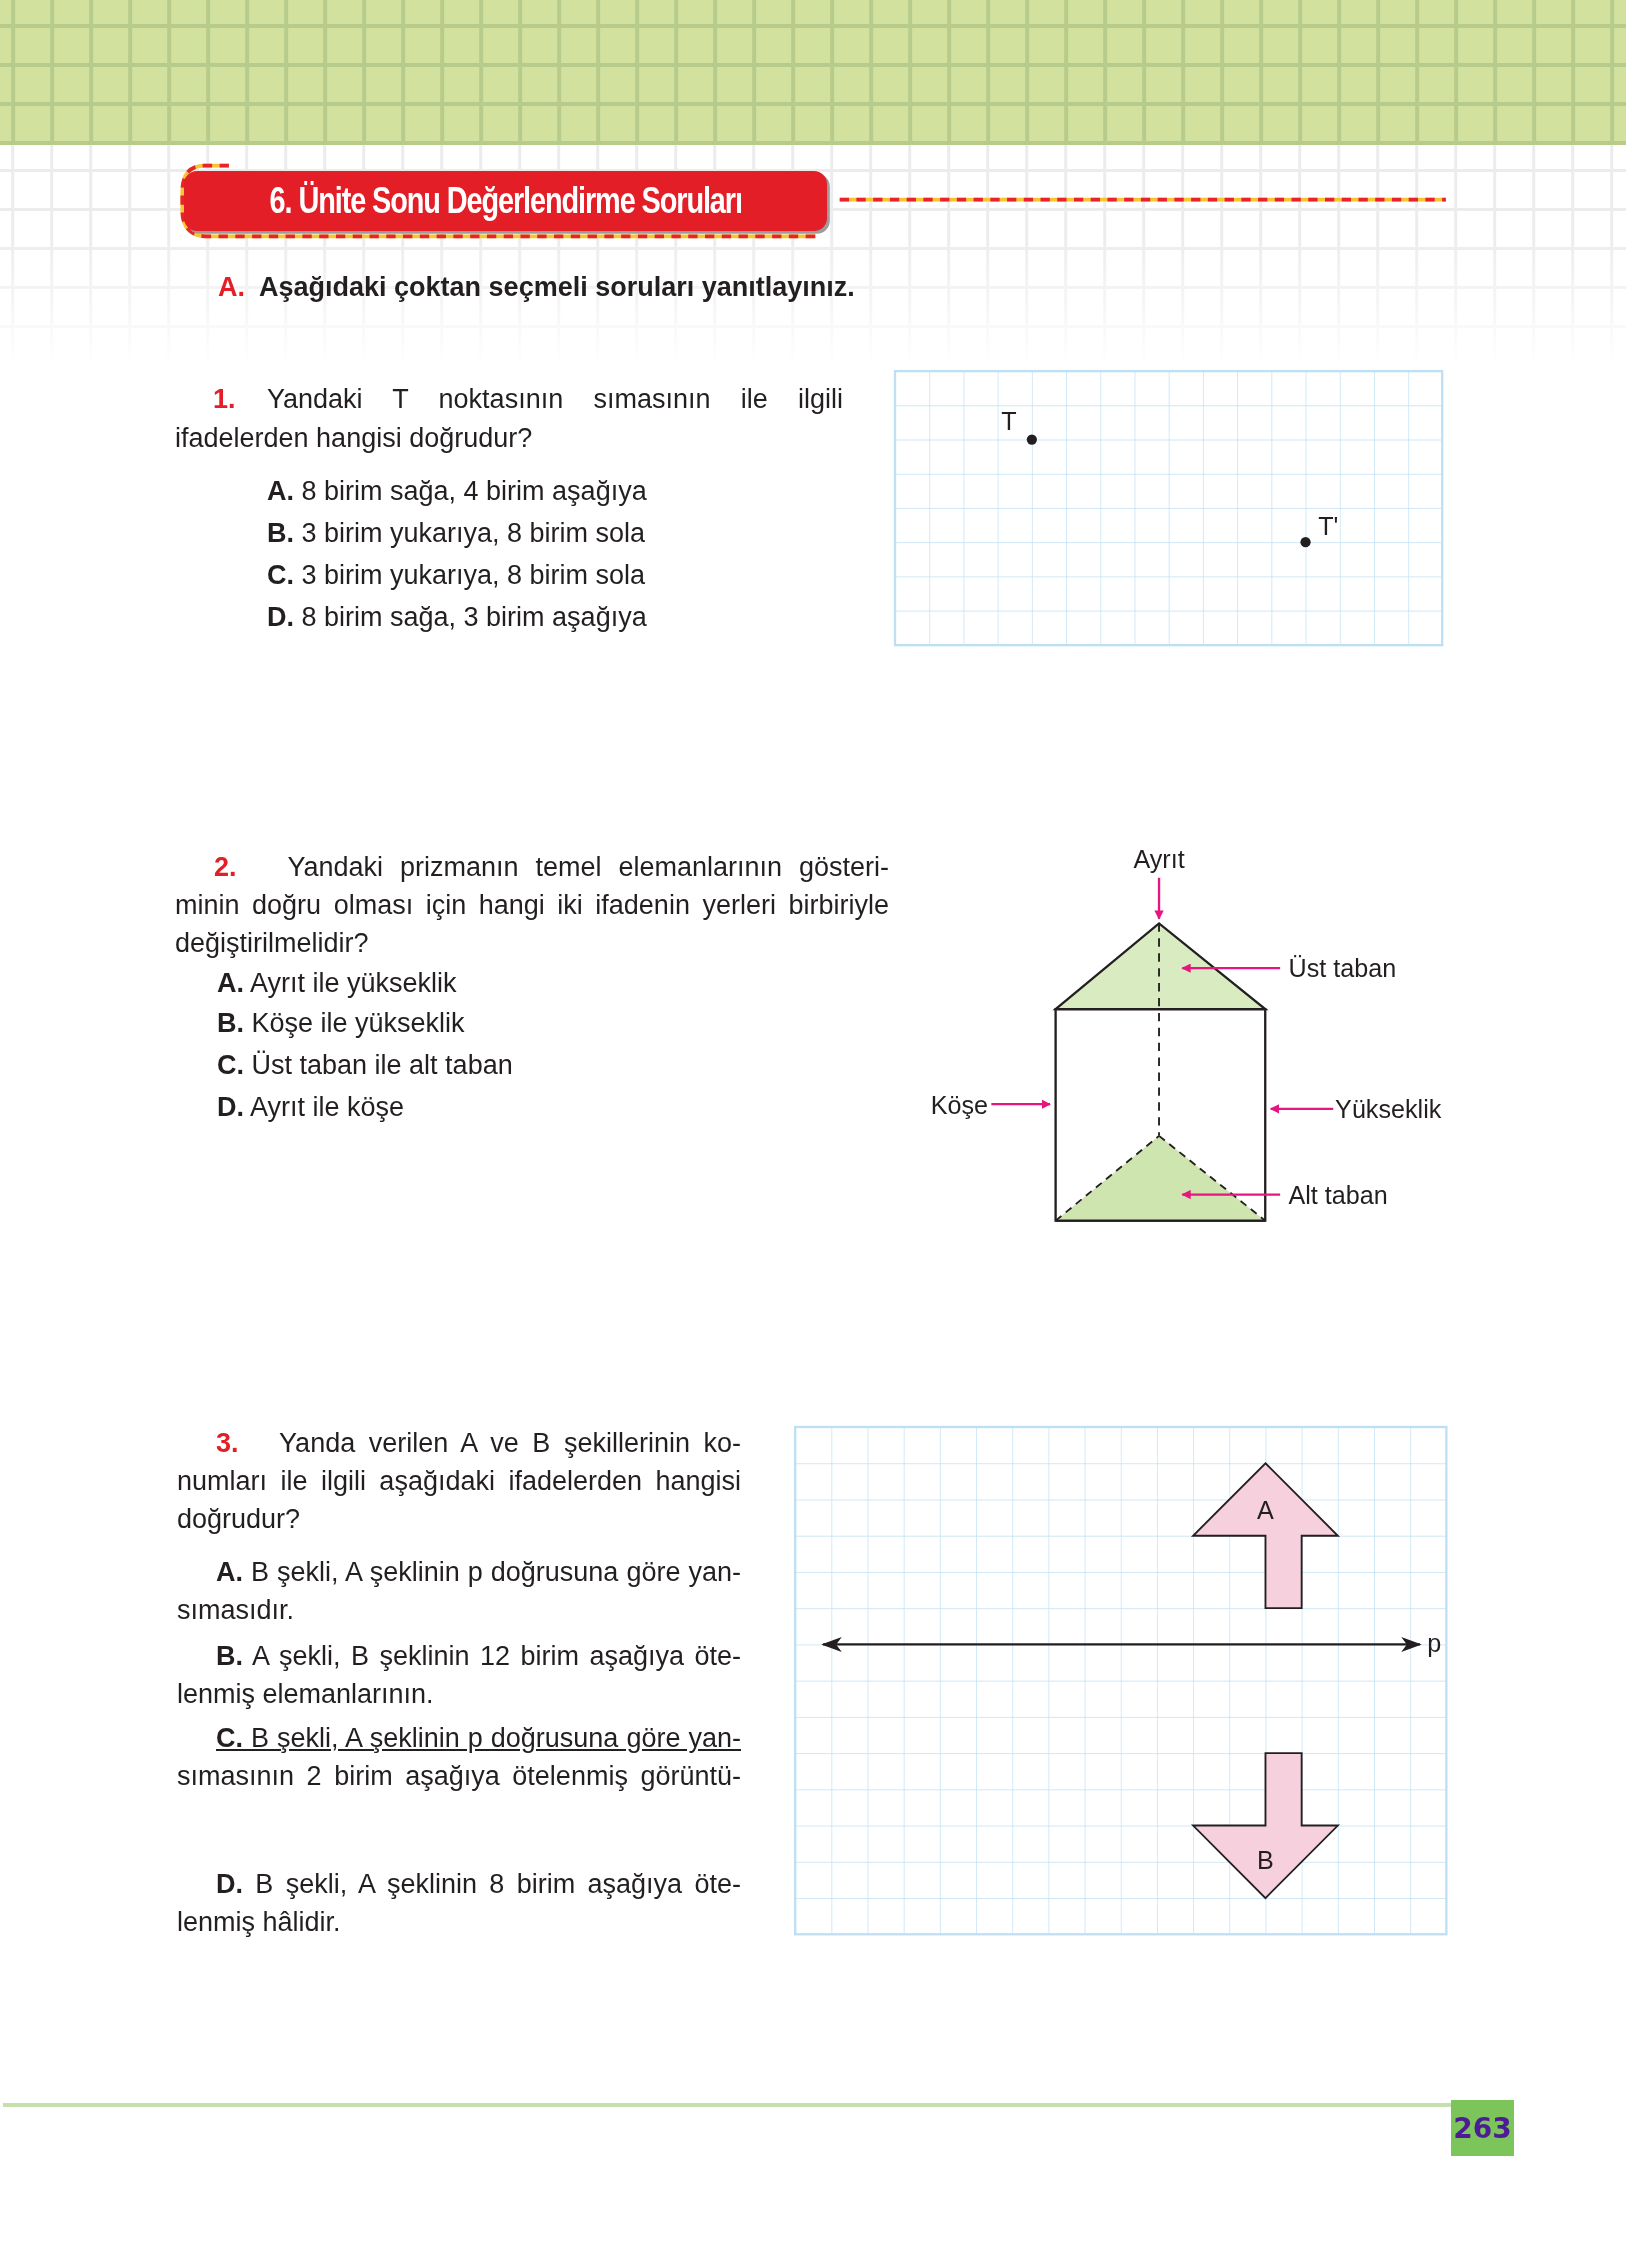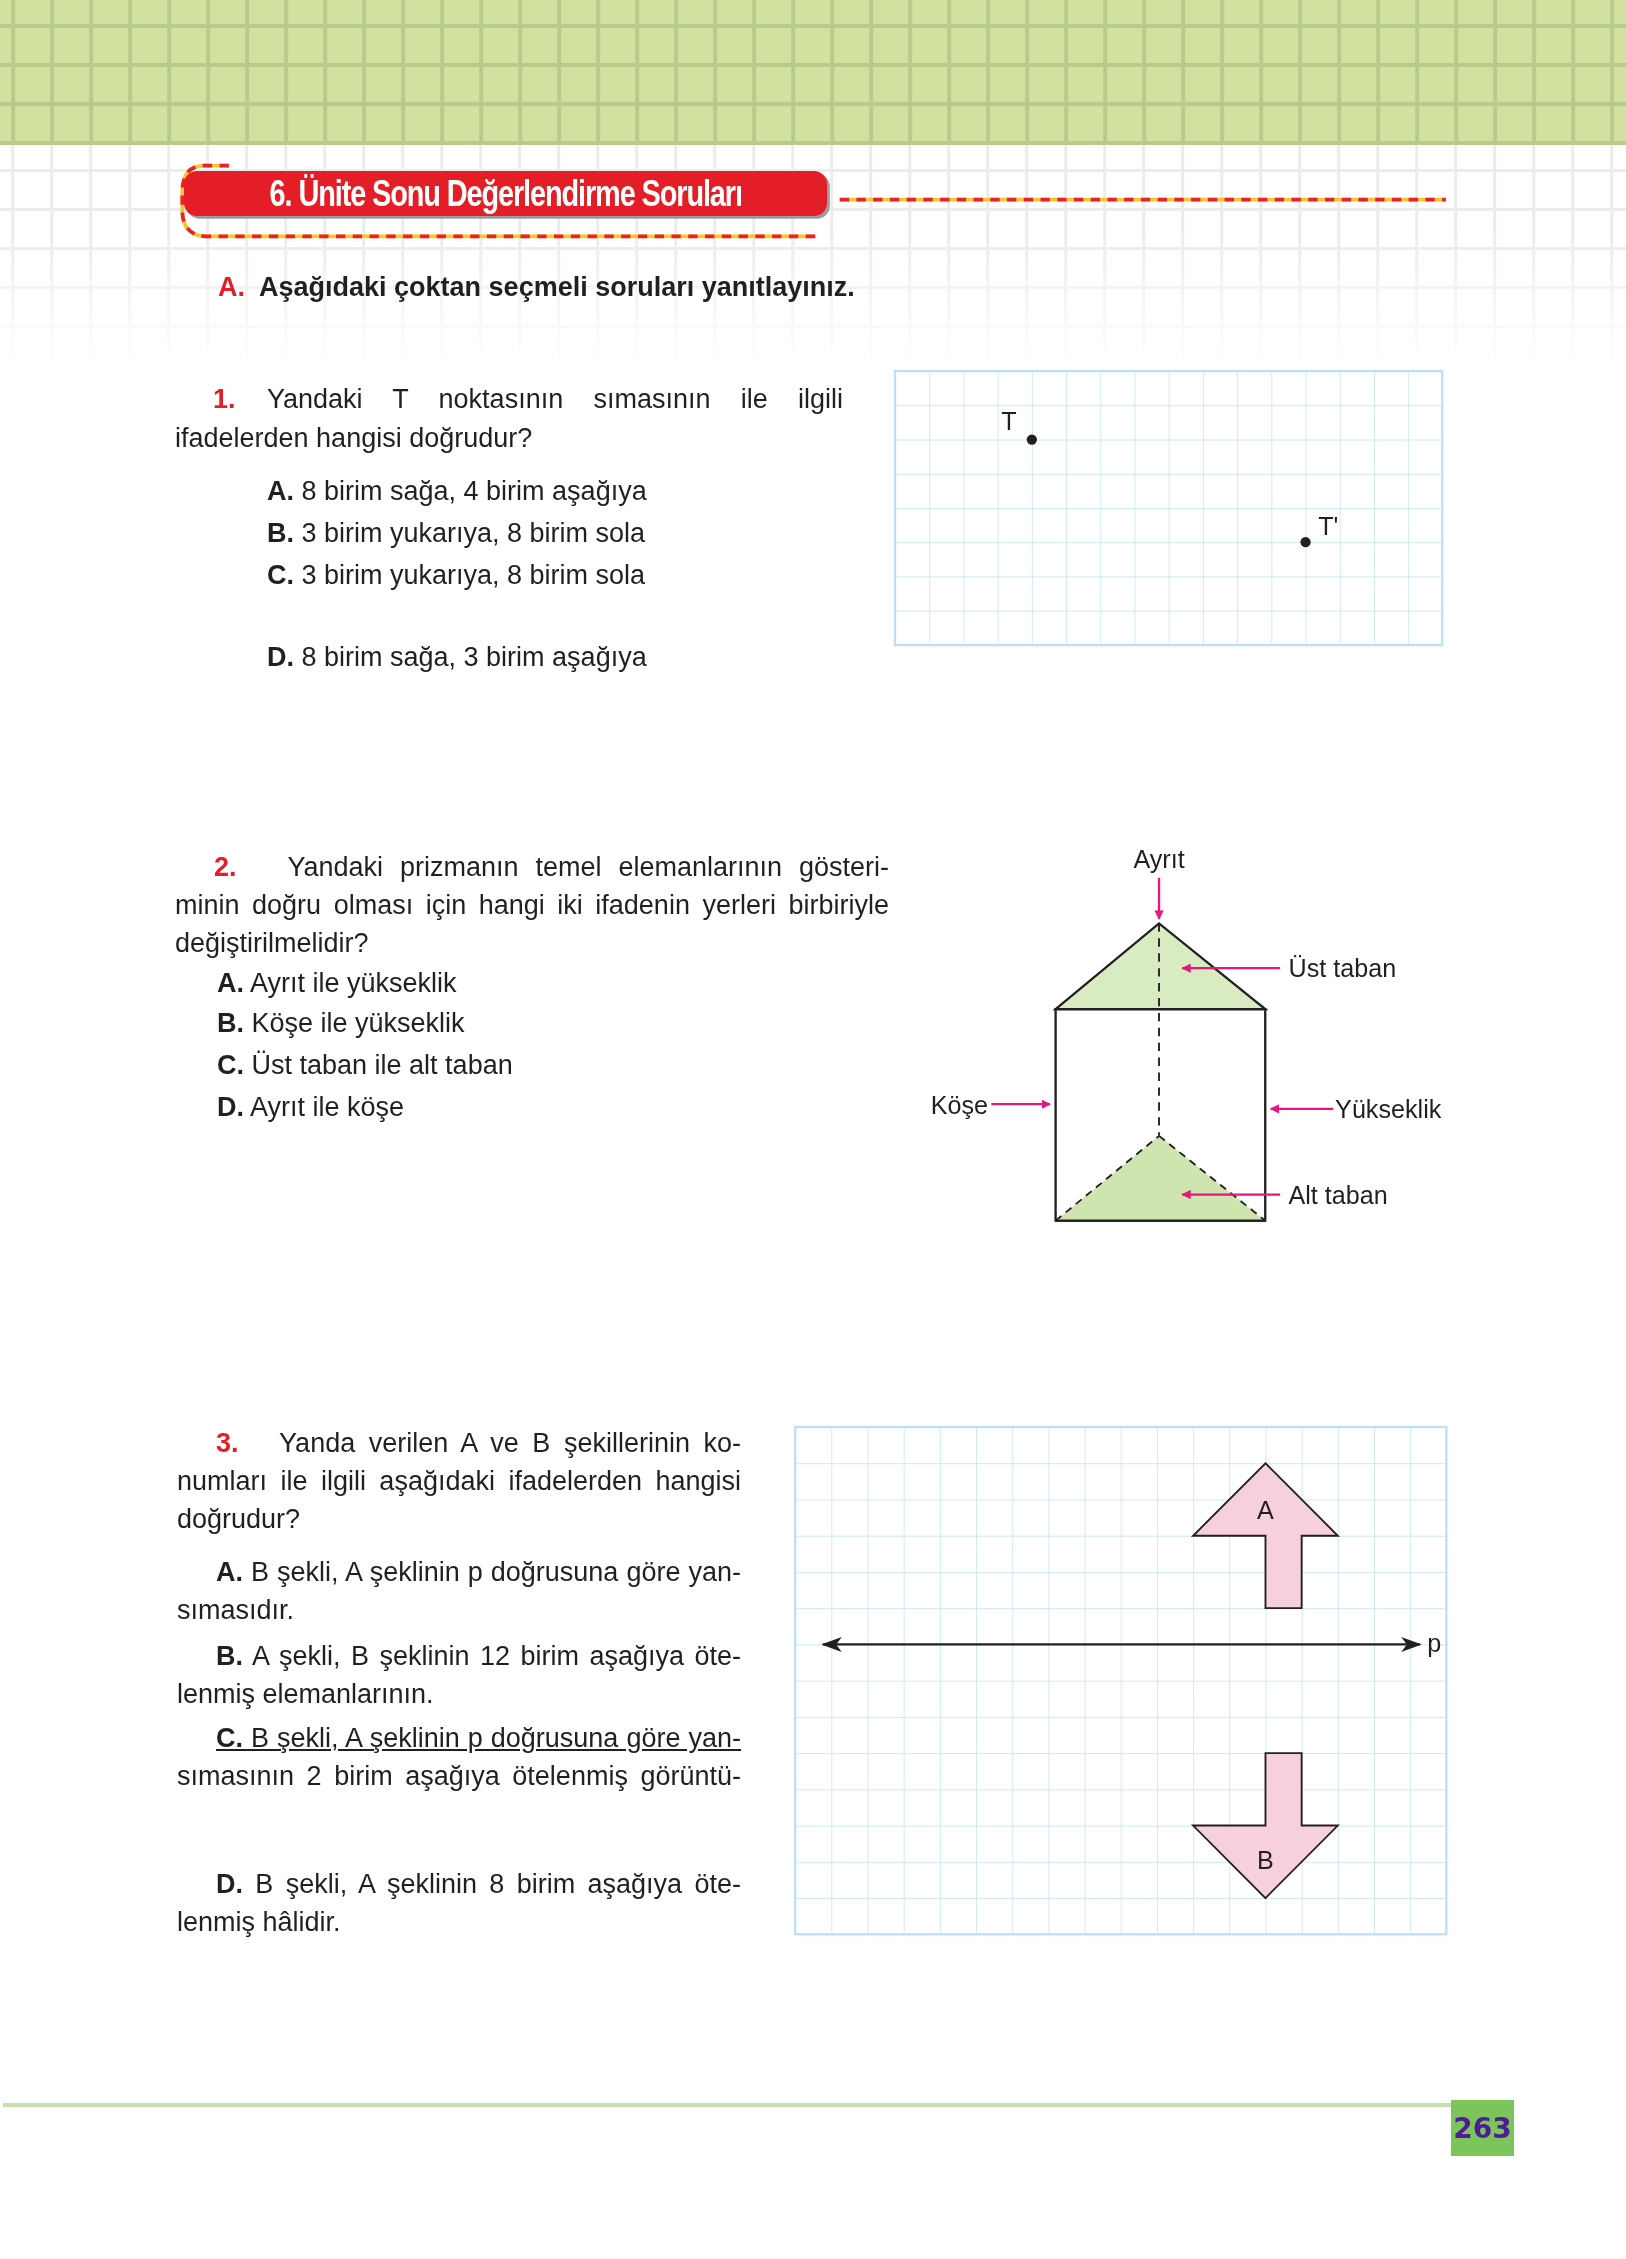--- a/index.html
+++ b/index.html
@@ -9,21 +9,21 @@
         background-image:linear-gradient(to right,#b7cb8c 3.7px,transparent 3.7px),
                          linear-gradient(to bottom,#b7cb8c 3.7px,transparent 3.7px);
         background-size:39px 39px;background-position:11.2px 24px;}
   .fadegrid{position:absolute;left:0;top:145px;width:1627px;height:224px;
         background-image:linear-gradient(to right,#ececec 2.8px,transparent 2.8px),
                          linear-gradient(to bottom,#ececec 2.8px,transparent 2.8px);
         background-size:39px 39px;background-position:11.2px 24px;
         -webkit-mask-image:linear-gradient(to bottom,#000 40%,transparent 100%);
         mask-image:linear-gradient(to bottom,#000 40%,transparent 100%);}
   .banner-wrap{position:absolute;left:173px;top:160px;width:671px;height:78px;}
-  .banner{position:absolute;left:11.2px;top:11.2px;width:643px;height:45px;background:#e31e26;
+  .banner{position:absolute;left:11.2px;top:11.2px;width:643px;height:60px;background:#e31e26;
         border-radius:13px;box-shadow:2.8px 2.8px 0 #9c9c9c;display:flex;align-items:center;
         justify-content:center;}
   .banner span{color:#fff;font-weight:bold;font-size:37px;letter-spacing:-1.4px;
         transform:scaleX(0.78);white-space:nowrap;display:inline-block;}
   .txt{position:absolute;font-size:27px;line-height:38px;white-space:nowrap;}
   .red{color:#e31e26;font-weight:bold;}
   .b{font-weight:bold;}
   .instr{left:218px;top:268px;font-size:27px;font-weight:bold;}
   .para{position:absolute;font-size:27px;line-height:38px;text-align:justify;}
   .opt{position:absolute;font-size:27px;line-height:38px;white-space:nowrap;}
@@ -61,21 +61,21 @@
 
 <div>
   <div class="txt" style="left:213px;top:380px;width:578px;">
     <span class="red">1.</span>
     <span style="display:inline-block;width:576px;position:absolute;left:54px;text-align:justify;text-align-last:justify;">Yandaki T noktasının sımasının ile ilgili</span>
   </div>
   <div class="txt" style="left:175px;top:419px;">ifadelerden hangisi doğrudur?</div>
   <div class="opt" style="left:267px;top:472px;"><span class="b">A.</span> <span>8 birim sağa, 4 birim aşağıya</span></div>
   <div class="opt" style="left:267px;top:514px;"><span class="b">B.</span> <span>3 birim yukarıya, 8 birim sola</span></div>
   <div class="opt" style="left:267px;top:556px;"><span class="b">C.</span> <span>3 birim yukarıya, 8 birim sola</span></div>
-  <div class="opt" style="left:267px;top:598px;margin-top:40px;"><span class="b">D.</span> <span>8 birim sağa, 3 birim aşağıya</span></div>
+  <div class="opt" style="left:267px;top:598px;"><span class="b">D.</span> <span>8 birim sağa, 3 birim aşağıya</span></div>
 
   <svg width="550" height="278" style="left:895px;top:371px" viewBox="0 0 590 298">
     <defs>
       <pattern id="g1" width="36.7" height="36.7" patternUnits="userSpaceOnUse">
         <path d="M36.7 0 L0 0 0 36.7" fill="none" stroke="#bfe0f4" stroke-width="1.5"></path>
       </pattern>
     </defs>
     <rect x="0" y="0" width="587" height="294" fill="url(#g1)" stroke="#bfe0f4" stroke-width="2.5"></rect>
     <circle cx="146.8" cy="73.4" r="5.5" fill="#231f20"></circle>
     <text x="114" y="63" class="lbl">T</text>

